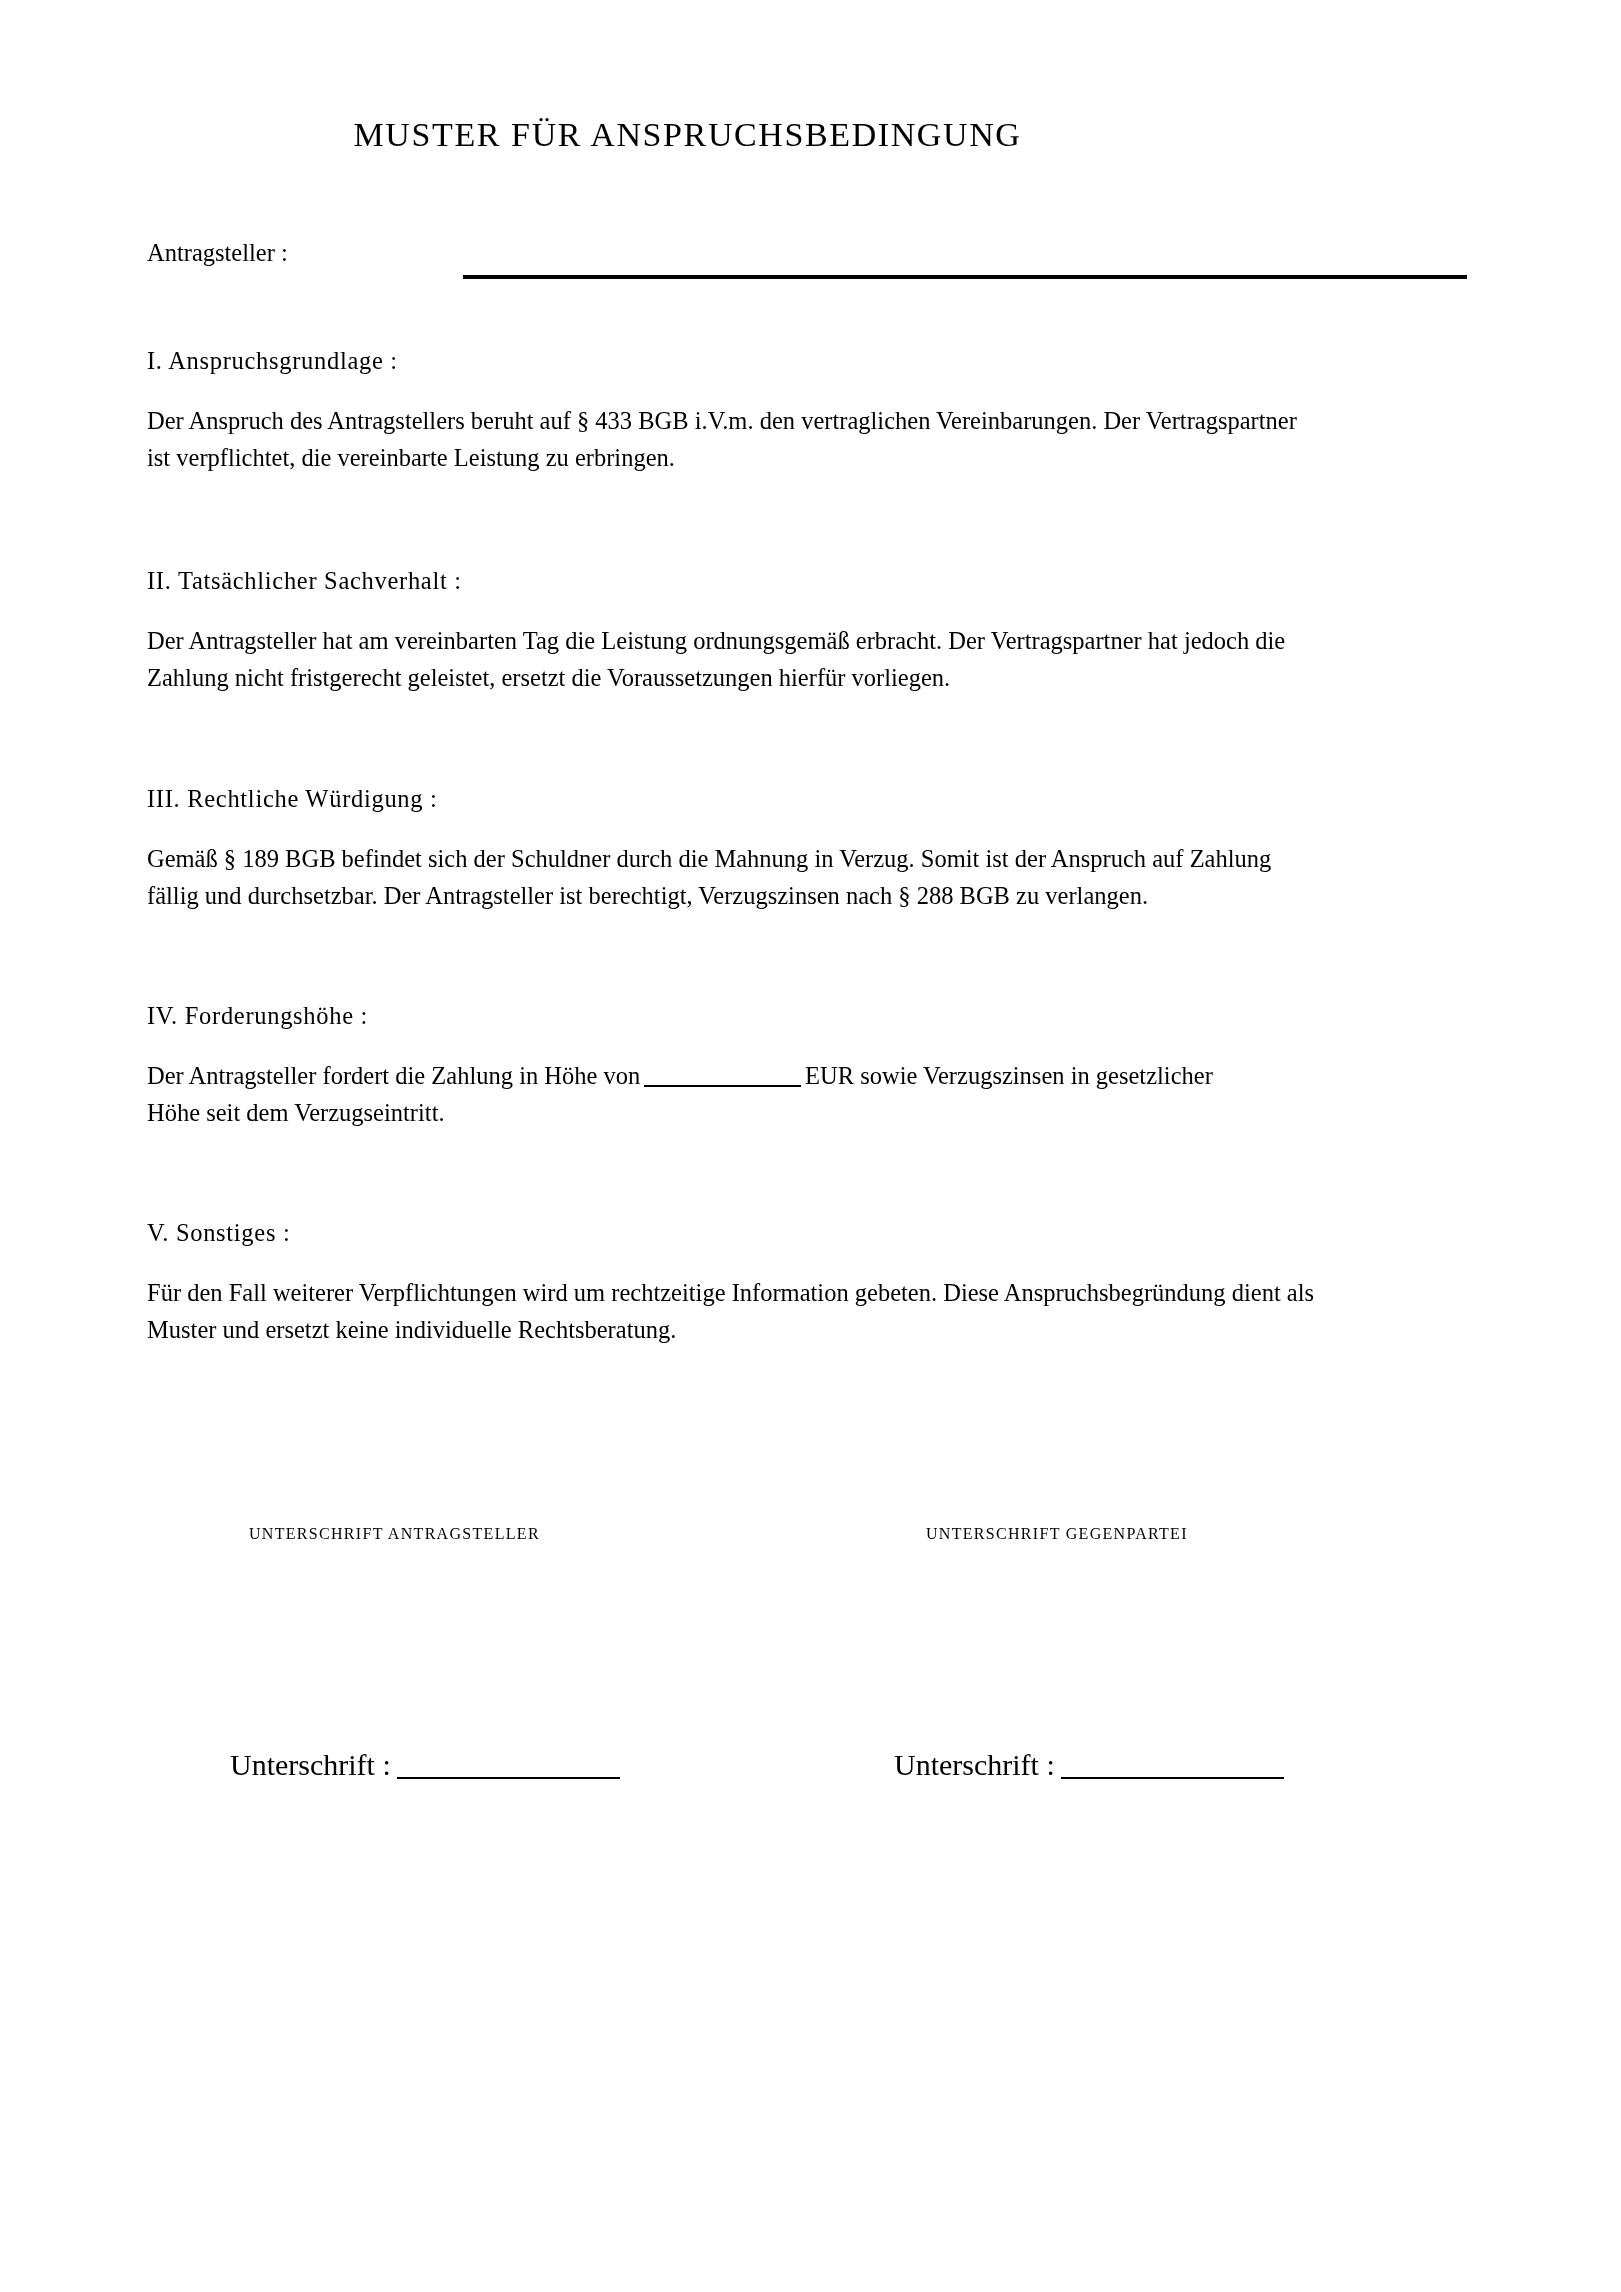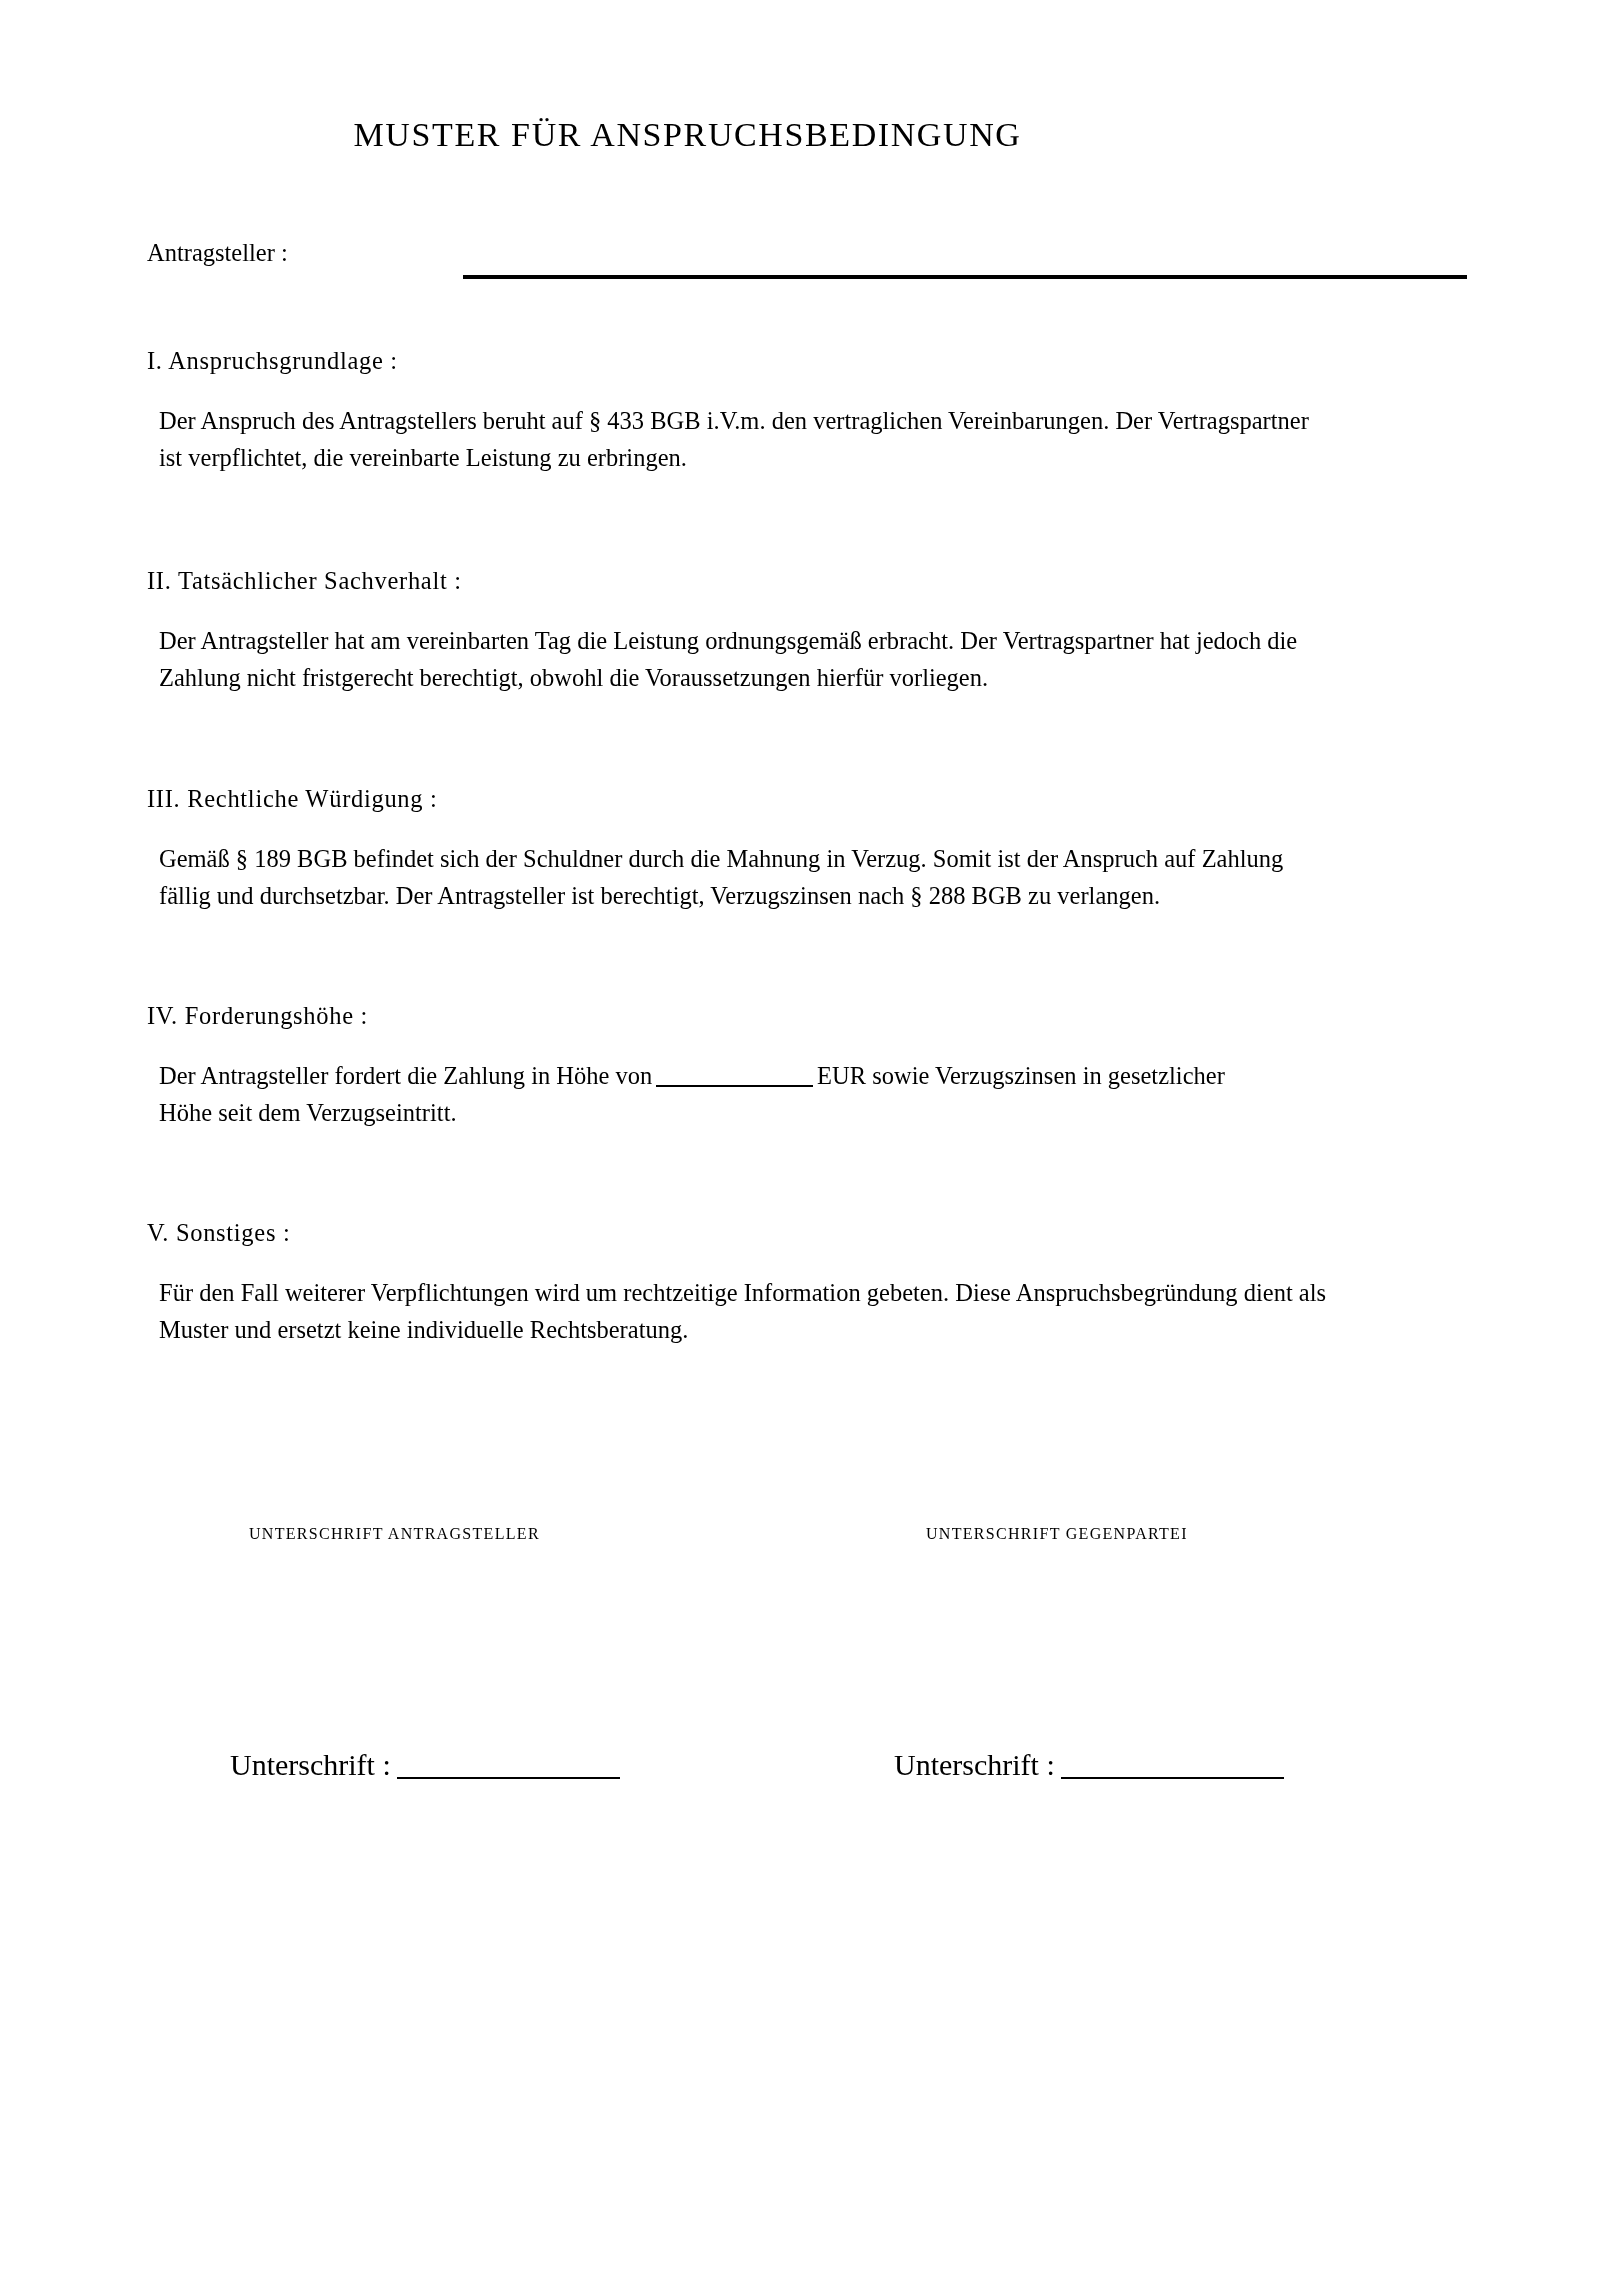--- a/index.html
+++ b/index.html
@@ -68,21 +68,21 @@
   .section-heading {
     font-size: 24.5px;
     line-height: 1.25;
     letter-spacing: 0.7px;
     margin: 0 0 25.5px 0;
     white-space: nowrap;
   }
   .section-body {
     font-size: 24.5px;
     line-height: 1.52;
-    margin: 12px;
+    margin: 0;
   }
   .section-body .ln {
     display: block;
     white-space: nowrap;
   }
   .blank-fill {
     display: inline-block;
     border-bottom: 2px solid #000;
     width: 157px;
     height: 0.95em;
@@ -155,21 +155,21 @@
     <div class="section-body">
       <span class="ln">Der Anspruch des Antragstellers beruht auf § 433 BGB i.V.m. den vertraglichen Vereinbarungen. Der Vertragspartner</span>
       <span class="ln">ist verpflichtet, die vereinbarte Leistung zu erbringen.</span>
     </div>
   </div>
 
   <div class="section" id="sec-2">
     <div class="section-heading">II. Tatsächlicher Sachverhalt :</div>
     <div class="section-body">
       <span class="ln">Der Antragsteller hat am vereinbarten Tag die Leistung ordnungsgemäß erbracht. Der Vertragspartner hat jedoch die</span>
-      <span class="ln">Zahlung nicht fristgerecht berechtigt, obwohl die Voraussetzungen hierfür vorliegen.</span>
+      <span class="ln">Zahlung nicht fristgerecht geleistet, ersetzt die Voraussetzungen hierfür vorliegen.</span>
     </div>
   </div>
 
   <div class="section" id="sec-3">
     <div class="section-heading">III. Rechtliche Würdigung :</div>
     <div class="section-body">
       <span class="ln">Gemäß § 189 BGB befindet sich der Schuldner durch die Mahnung in Verzug. Somit ist der Anspruch auf Zahlung</span>
       <span class="ln">fällig und durchsetzbar. Der Antragsteller ist berechtigt, Verzugszinsen nach § 288 BGB zu verlangen.</span>
     </div>
   </div>

